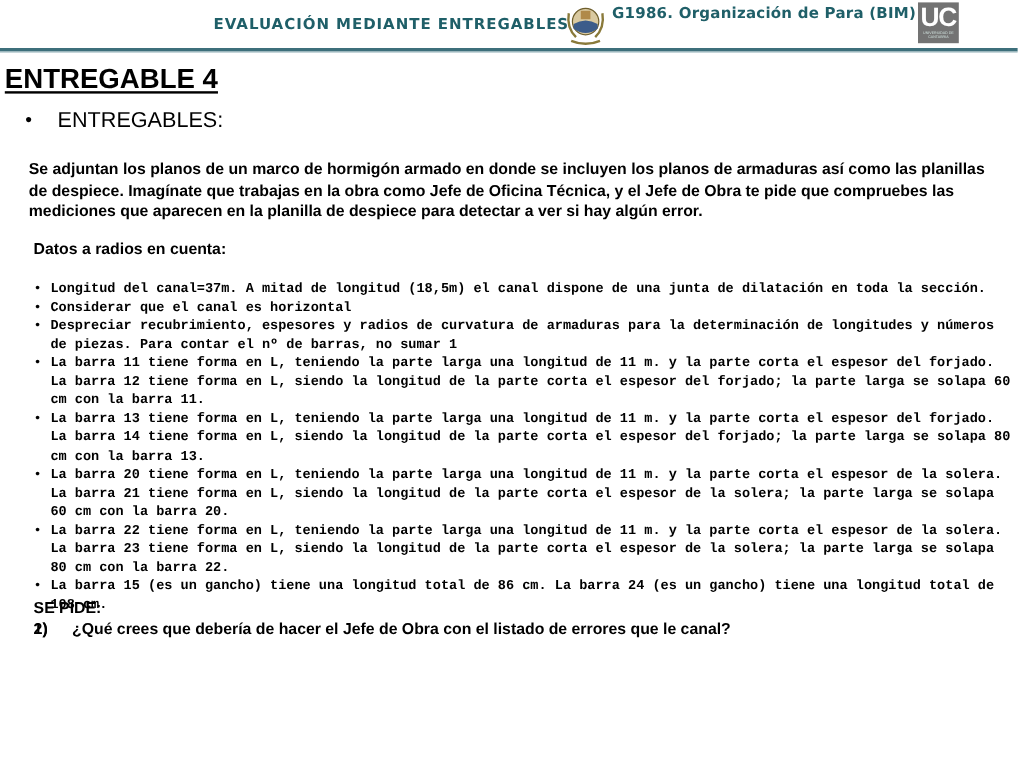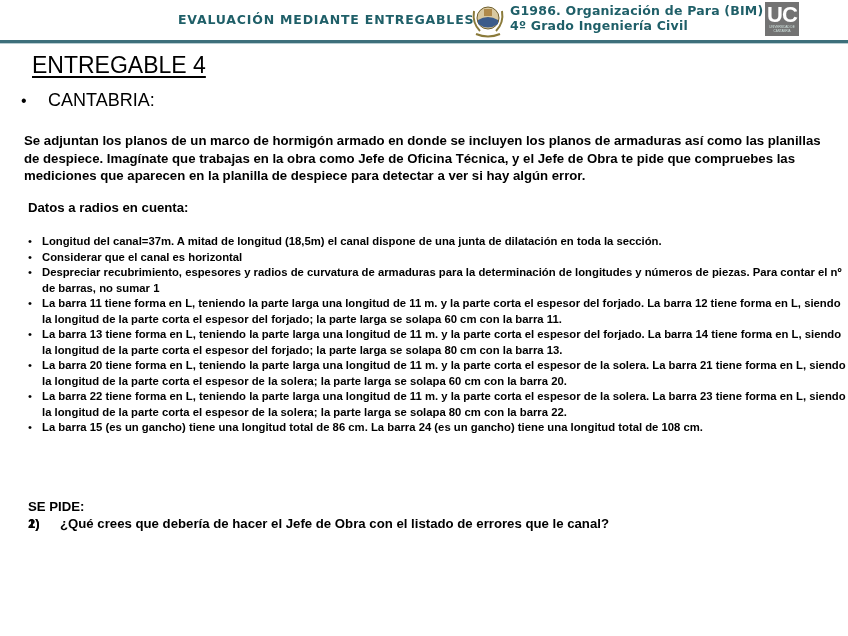--- a/index.html
+++ b/index.html
@@ -26,38 +26,38 @@
       background: #737373; color: #fff;
     }
     .uc-logo .uc { position: absolute; left: 2px; top: 0px; font-weight: bold; font-size: 22px; letter-spacing: -1px; font-family: "Liberation Sans", sans-serif; }
     .uc-logo .uc-sub { position: absolute; left: 3px; top: 24px; width: 28px; font-size: 3px; line-height: 3.5px; color: #cfe0dc; text-align: center; }
     .rule {
       position: absolute; left: 0; top: 40px; width: 848px; height: 3px; background: #3d6f7b;
     }
     .rule-light { position: absolute; left: 0; top: 43px; width: 848px; height: 1px; background: #b8cdd2; }
 
     .entregable {
-      position: absolute; left: 32px; top: 52px;
-      font-size: 23px; font-weight: normal; text-decoration: underline;
+      position: absolute; left: 4px; top: 52px;
+      font-size: 23px; font-weight: bold; text-decoration: underline;
       text-decoration-thickness: 2px; text-underline-offset: 3px;
     }
     .section-bullet { position: absolute; left: 21px; top: 92px; font-size: 16px; }
     .section-title { position: absolute; left: 48px; top: 90px; font-size: 18px; }
 
     .intro {
       position: absolute; left: 24px; top: 132px; width: 815px;
       font-size: 13.2px; font-weight: bold; line-height: 17.5px;
     }
     .datos-title {
       position: absolute; left: 28px; top: 200px; font-size: 13.2px; font-weight: bold;
     }
     ul.datos {
       position: absolute; left: 28px; top: 234px; width: 818px;
       margin: 0; padding: 0; list-style: none;
-      font-size: 11.3px; font-weight: bold; line-height: 15.5px;
+      font-size: 11.3px; font-weight: bold; line-height: 15.5px; font-family: Liberation Mono, monospace;
     }
     ul.datos li { position: relative; padding-left: 14px; }
     ul.datos li::before { content: "•"; position: absolute; left: 0; top: 0; font-weight: normal; }
 
     .pide-title {
       position: absolute; left: 28px; top: 499px; font-size: 13.2px; font-weight: bold;
     }
     ol.pide {
       position: absolute; left: 28px; top: 515px; margin: 0; padding: 0; list-style: none;
       font-size: 13.2px; font-weight: bold; line-height: 17px;
@@ -72,33 +72,32 @@
   <div class="header-title">EVALUACIÓN MEDIANTE ENTREGABLES</div>
   <svg class="crest" viewBox="0 0 36 38">
     <path d="M4 10 Q2 22 10 30 M32 10 Q34 22 26 30" stroke="#8a7a3a" stroke-width="2" fill="none"></path>
     <circle cx="18" cy="17" r="11" fill="#d9c9a0" stroke="#6e5e2c" stroke-width="1"></circle>
     <path d="M8 19 Q18 13 28 19 L28 23 Q18 30 8 23 Z" fill="#3c5c8a"></path>
     <rect x="14" y="8" width="8" height="7" fill="#b08a4a"></rect>
     <path d="M6 33 Q18 38 30 33" stroke="#8a7a3a" stroke-width="2" fill="none"></path>
   </svg>
   <div class="course">
     <div>G1986. Organización de Para (BIM)</div>
-    <div>4º Grado Ingeniería Civil</div>
   </div>
   <div class="uc-logo">
     <span class="uc">UC</span>
     <span class="uc-sub">UNIVERSIDAD DE CANTABRIA</span>
   </div>
   <div class="rule"></div>
   <div class="rule-light"></div>
 </div>
 
 <div class="entregable">ENTREGABLE 4</div>
 <span class="section-bullet">•</span>
-<div class="section-title">CANTABRIA:</div>
+<div class="section-title">ENTREGABLES:</div>
 
 <div class="intro">Se adjuntan los planos de un marco de hormigón armado en donde se incluyen los planos de armaduras así como las planillas de despiece. Imagínate que trabajas en la obra como Jefe de Oficina Técnica, y el Jefe de Obra te pide que compruebes las mediciones que aparecen en la planilla de despiece para detectar a ver si hay algún error.</div>
 
 <div class="datos-title">Datos a radios en cuenta:</div>
 <ul class="datos">
   <li>Longitud del canal=37m. A mitad de longitud (18,5m) el canal dispone de una junta de dilatación en toda la sección.</li>
   <li>Considerar que el canal es horizontal</li>
   <li>Despreciar recubrimiento, espesores  y radios de curvatura de armaduras para la determinación de longitudes y números de piezas. Para contar el nº de barras, no sumar 1</li>
   <li>La barra 11 tiene forma en L, teniendo la parte larga una longitud de 11 m. y la parte corta el espesor del forjado. La barra 12 tiene forma en L, siendo la longitud de la parte corta el espesor del forjado; la parte larga se solapa 60 cm con la barra 11.</li>
   <li>La barra 13 tiene forma en L, teniendo la parte larga una longitud de 11 m. y la parte corta el espesor del forjado. La barra 14 tiene forma en L, siendo la longitud de la parte corta el espesor del forjado; la parte larga se solapa 80 cm con la barra 13.</li>

